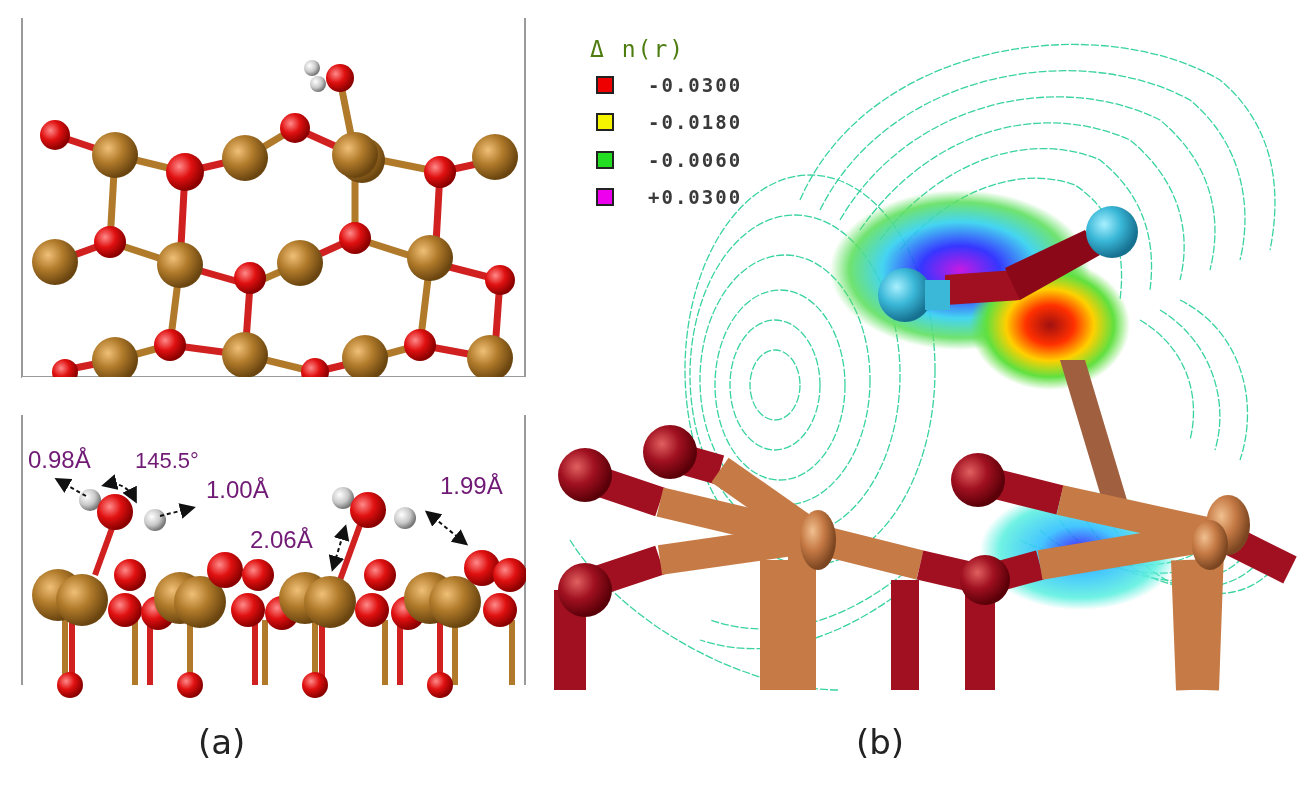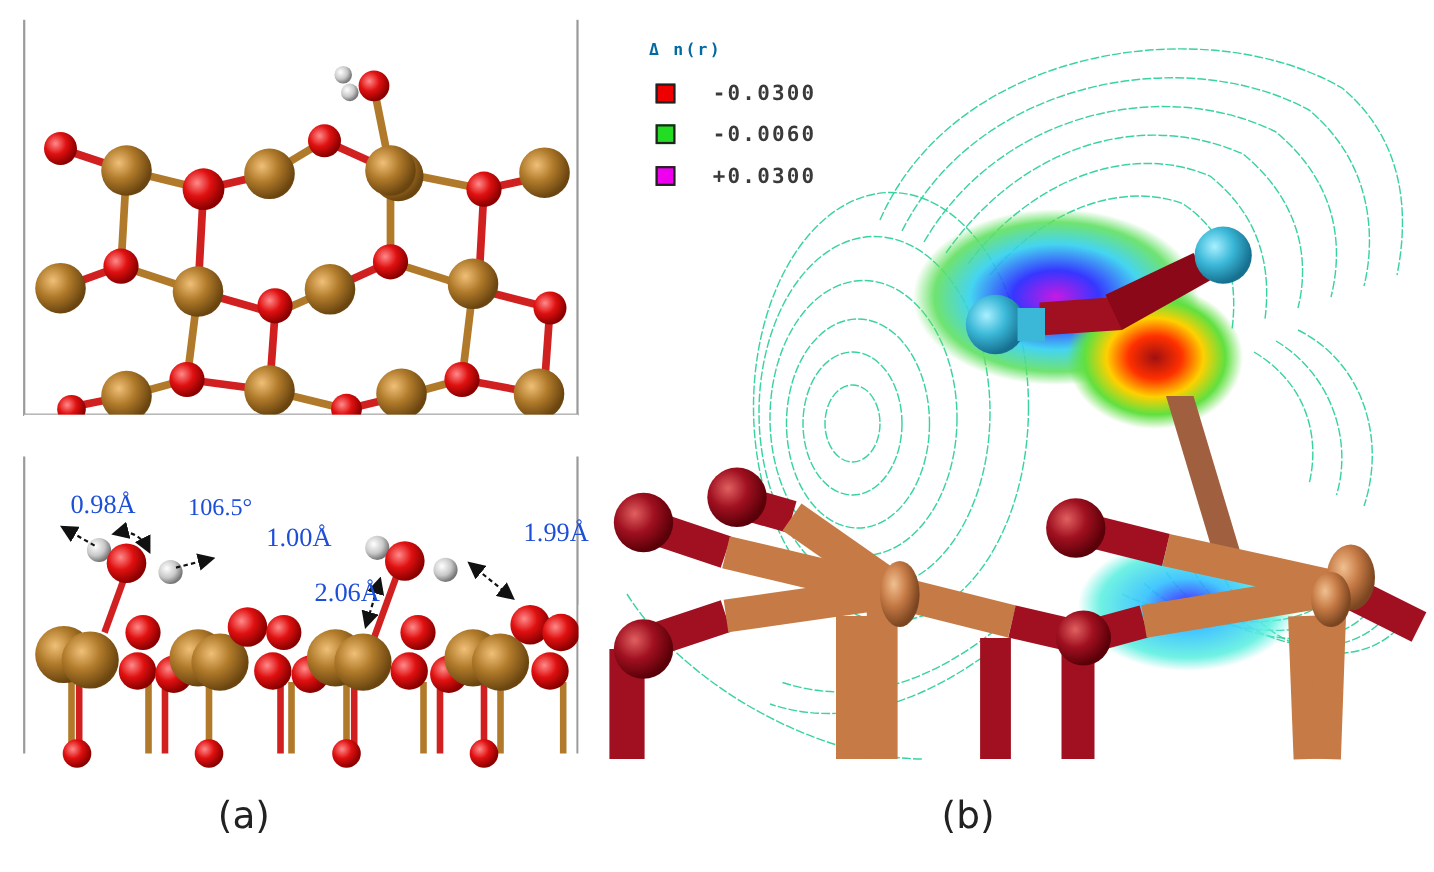--- a/index.html
+++ b/index.html
@@ -1,23 +1,23 @@
 <!DOCTYPE html>
 <html><head>
 <meta charset="utf-8">
 <style>
   html, body { margin: 0; padding: 0; background: #ffffff; }
   body { width: 1304px; height: 793px; position: relative; overflow: hidden; font-family: "Liberation Sans", sans-serif; }
   .panel { position: absolute; }
   .frame-l { position: absolute; background: #9a9a9a; width: 2px; }
   .frame-b { position: absolute; background: #9a9a9a; height: 2px; }
   svg { position: absolute; left: 0; top: 0; }
-  .annot { position: absolute; font-family: Liberation Serif, serif; font-size: 24px; color: #1d4ed8; white-space: nowrap; margin-left: 36px; }
+  .annot { position: absolute; font-family: Liberation Sans, sans-serif; font-size: 24px; color: #701a75; white-space: nowrap; }
   .legend { position: absolute; left: 560px; top: 36px; font-family: "DejaVu Sans Mono", monospace; }
-  .legend-title { font-size: 15px; font-weight: bold; color: #0369a1; margin-left: 30px; letter-spacing: 2px; height: 30px; }
+  .legend-title { font-size: 23px; font-weight: normal; color: #4d7c0f; margin-left: 30px; letter-spacing: 2px; height: 30px; }
   .legend-row { display: flex; align-items: center; height: 37.5px; margin-left: 36px; }
   .swatch { width: 18px; height: 18px; border: 2px solid #222; box-sizing: border-box; margin-right: 34px; }
   .legend-val { font-size: 19px; font-weight: bold; color: #3a3a3a; letter-spacing: 2px; }
   .caption { position: absolute; font-family: "DejaVu Sans", sans-serif; font-size: 34px; color: #222; }
 </style>
 </head>
 <body>
 
 <div class="panel" style="left:0;top:0;width:540px;height:390px;">
   <div class="frame-l" style="left:21px;top:18px;height:360px;"></div>
@@ -193,21 +193,21 @@
 
     <g stroke="#111" stroke-width="2" stroke-dasharray="4,3" fill="none">
       <line x1="86" y1="96" x2="58" y2="80" marker-end="url(#arr)"></line>
       <line x1="160" y1="116" x2="192" y2="108" marker-end="url(#arr)"></line>
       <path d="M105,85 Q125,80 135,100" marker-start="url(#arrs)" marker-end="url(#arr)"></path>
       <line x1="345" y1="128" x2="333" y2="168" marker-start="url(#arrs)" marker-end="url(#arr)"></line>
       <line x1="428" y1="113" x2="465" y2="143" marker-start="url(#arrs)" marker-end="url(#arr)"></line>
     </g>
   </svg>
   <div class="annot" style="left:28px;top:46px;">0.98Å</div>
-  <div class="annot" style="left:135px;top:48px;font-size:22px;">106.5°</div>
+  <div class="annot" style="left:135px;top:48px;font-size:22px;">145.5°</div>
   <div class="annot" style="left:206px;top:76px;">1.00Å</div>
   <div class="annot" style="left:250px;top:126px;">2.06Å</div>
   <div class="annot" style="left:440px;top:72px;">1.99Å</div>
 </div>
 
 <div class="panel" style="left:540px;top:0;width:764px;height:700px;">
   <svg width="764" height="700">
     <defs>
       <radialGradient id="blobR" cx="50%" cy="50%" r="50%">
           <stop offset="0" stop-color="#a01010"></stop>
@@ -316,20 +316,24 @@
     <circle cx="572" cy="232" r="26" fill="url(#cyanBall)"></circle>
   </svg>
 
   <div class="legend" style="left:20px;top:36px;">
     <div class="legend-title">Δ n(r)</div>
     <div class="legend-row">
       <span class="swatch" style="background:#ee0000;"></span>
       <span class="legend-val">-0.0300</span>
     </div>
     <div class="legend-row">
+      <span class="swatch" style="background:#f5f500;"></span>
+      <span class="legend-val">-0.0180</span>
+    </div>
+    <div class="legend-row">
       <span class="swatch" style="background:#22dd22;"></span>
       <span class="legend-val">-0.0060</span>
     </div>
     <div class="legend-row">
       <span class="swatch" style="background:#ee00ee;"></span>
       <span class="legend-val">+0.0300</span>
     </div>
   </div>
 </div>
 

